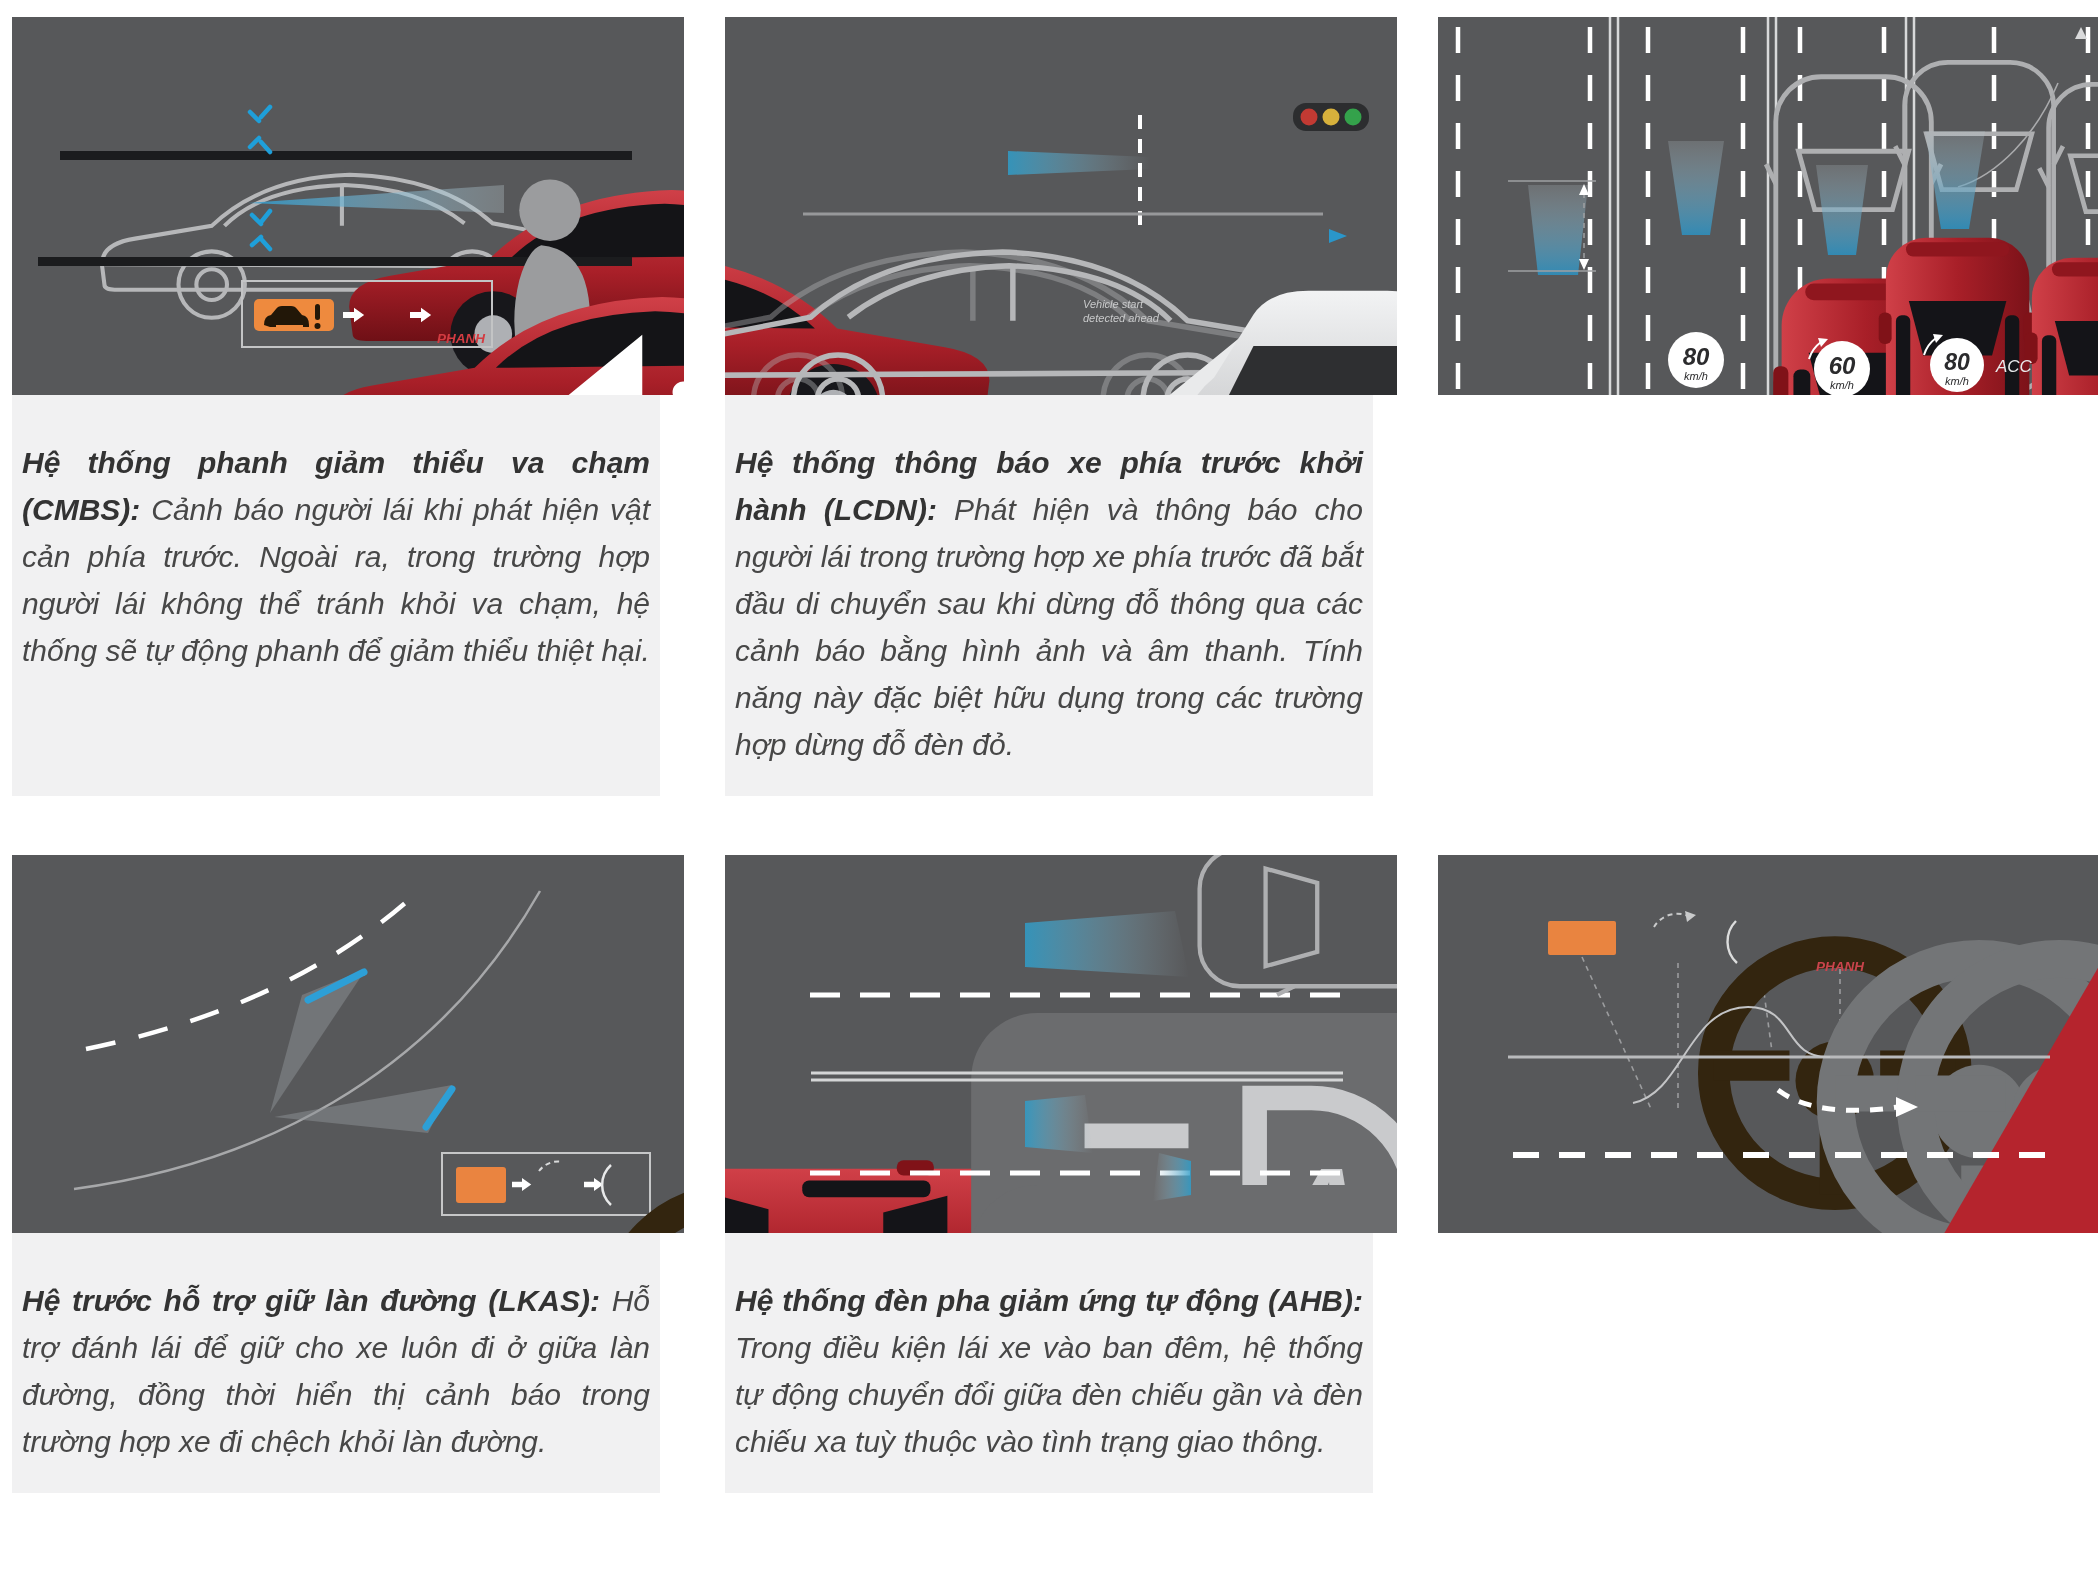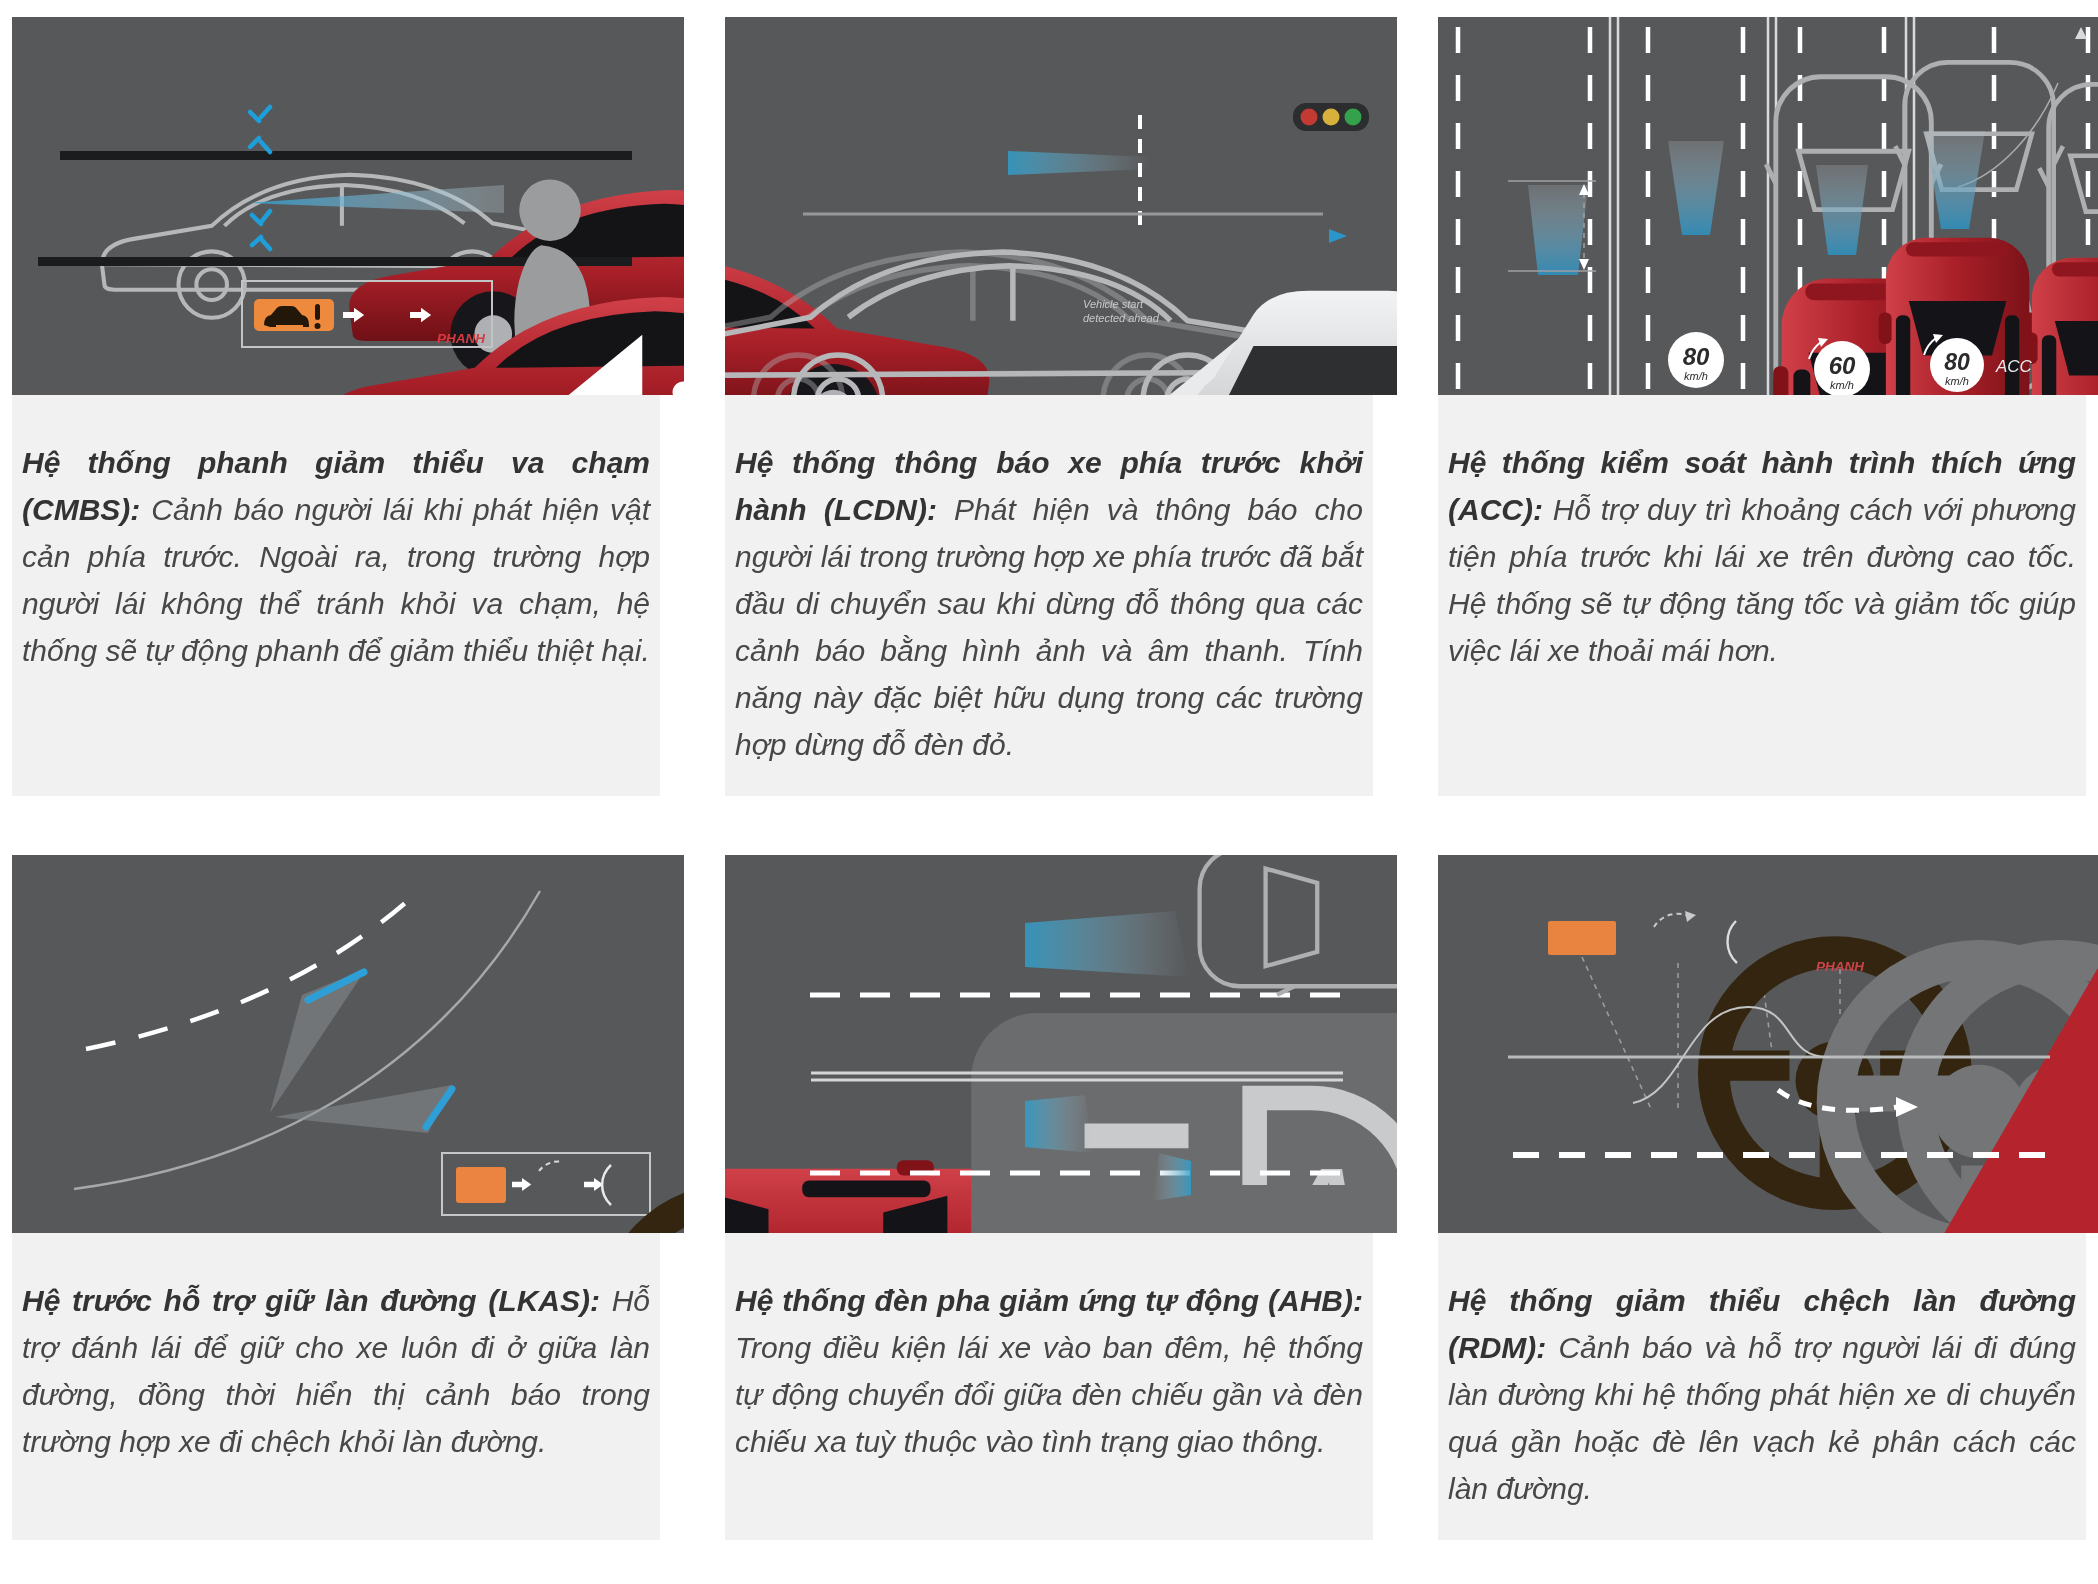--- a/index.html
+++ b/index.html
@@ -258,23 +258,20 @@
           <g>
             <path d="M486,338 a33,33 0 0 1 12,-17" stroke="#ffffff" stroke-width="2" fill="none"></path>
             <polygon points="495,317 505,318 498,326" fill="#ffffff"></polygon>
             <circle cx="519" cy="348" r="27" fill="#ffffff"></circle>
             <text x="519" y="353" font-size="23" font-weight="bold" fill="#2b2b2d" text-anchor="middle">80</text>
             <text x="519" y="368" font-size="11" fill="#2b2b2d" text-anchor="middle">km/h</text>
             <text x="558" y="355" font-size="17" fill="#e8e9ea">ACC</text>
           </g>
         </svg>
       </div>
-      <figcaption class="caption">
-        <p class="cap-text"><b class="cap-title">Hệ thống kiểm soát hành trình thích ứng (ACC):</b><span>Hỗ trợ duy trì khoảng cách với phương tiện phía trước khi lái xe trên đường cao tốc. Hệ thống sẽ tự động tăng tốc và giảm tốc giúp việc lái xe thoải mái hơn.</span></p>
-      </figcaption>
     </figure>
   </div>
 
   <div class="row">
 
     <figure class="card">
       <div class="art">
         <svg viewBox="0 0 672 378" width="672" height="378">
           <path d="M62,334 C240,310 420,226 528,36" stroke="#a7a8aa" stroke-width="2.5" fill="none"></path>
           <path d="M74,194 C200,168 312,120 400,42" stroke="#ffffff" stroke-width="4.5" stroke-dasharray="30 24" fill="none"></path>
@@ -342,18 +339,15 @@
           <line x1="70" y1="202" x2="612" y2="202" stroke="#b9babc" stroke-width="3"></line>
           <line x1="75" y1="300" x2="615" y2="300" stroke="#ffffff" stroke-width="6" stroke-dasharray="26 20"></line>
           <path d="M195,248 C245,238 250,152 310,152 C358,152 345,204 392,202" stroke="#c3c4c6" stroke-width="2" fill="none"></path>
           <use href="#car-top" transform="translate(192,225) rotate(90) scale(0.92)"></use>
           <use href="#car-top" transform="translate(395,160) rotate(60) scale(0.92)"></use>
           <path d="M340,235 C370,258 420,258 460,252" stroke="#ffffff" stroke-width="5" stroke-dasharray="13 11" fill="none"></path>
           <polygon points="458,242 480,252 458,262" fill="#ffffff"></polygon>
           <use href="#car-top" transform="translate(600,225) rotate(90) scale(0.92)"></use>
         </svg>
       </div>
-      <figcaption class="caption">
-        <p class="cap-text"><b class="cap-title">Hệ thống giảm thiểu chệch làn đường (RDM):</b><span>Cảnh báo và hỗ trợ người lái đi đúng làn đường khi hệ thống phát hiện xe di chuyển quá gần hoặc đè lên vạch kẻ phân cách các làn đường.</span></p>
-      </figcaption>
     </figure>
   </div>
 </div>
 
 </body></html>

